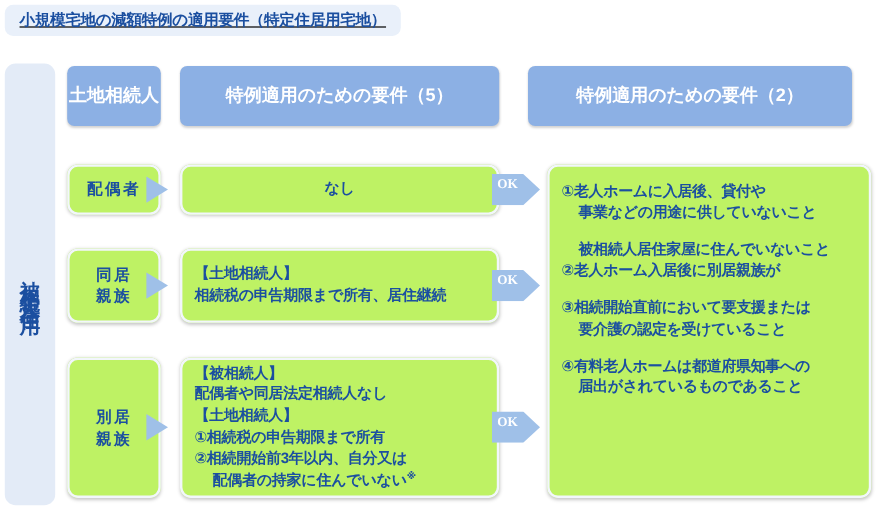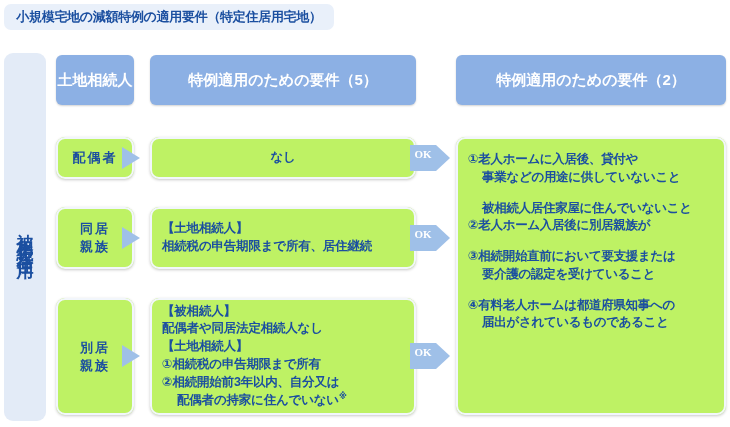--- a/index.html
+++ b/index.html
@@ -23,20 +23,21 @@
     position: absolute;
     left: 4px;
     top: 4px;
     width: 330px;
     height: 26px;
     background: #e9f0fa;
     border-radius: 7px;
     display: flex;
     align-items: center;
     justify-content: center;
+    text-decoration: underline;
   }
   .title-text {
     font-size: 13px;
     font-weight: bold;
     color: #1b4fa0;
     letter-spacing: -0.3px;
     white-space: nowrap;
   }
 
   
@@ -72,21 +73,21 @@
     align-items: center;
     justify-content: center;
     color: #ffffff;
     font-size: 15px;
     font-weight: bold;
     text-align: center;
     line-height: 1.28;
   }
   .col-head.h1 { left: 56px;  top: 55px; width: 78px;  height: 50px; }
   .col-head.h2 { left: 150px; top: 55px; width: 266px; height: 50px; }
-  .col-head.h3 { left: 456px; top: 55px; width: 270px; height: 50px; }
+  .col-head.h3 { left: 440px; top: 55px; width: 270px; height: 50px; }
 
   
   .card {
     position: absolute;
     background: #bef264;
     border-radius: 9px;
     box-shadow: 0 1px 3px rgba(0,0,0,0.22);
   }
   .card::after {
     content: "";

